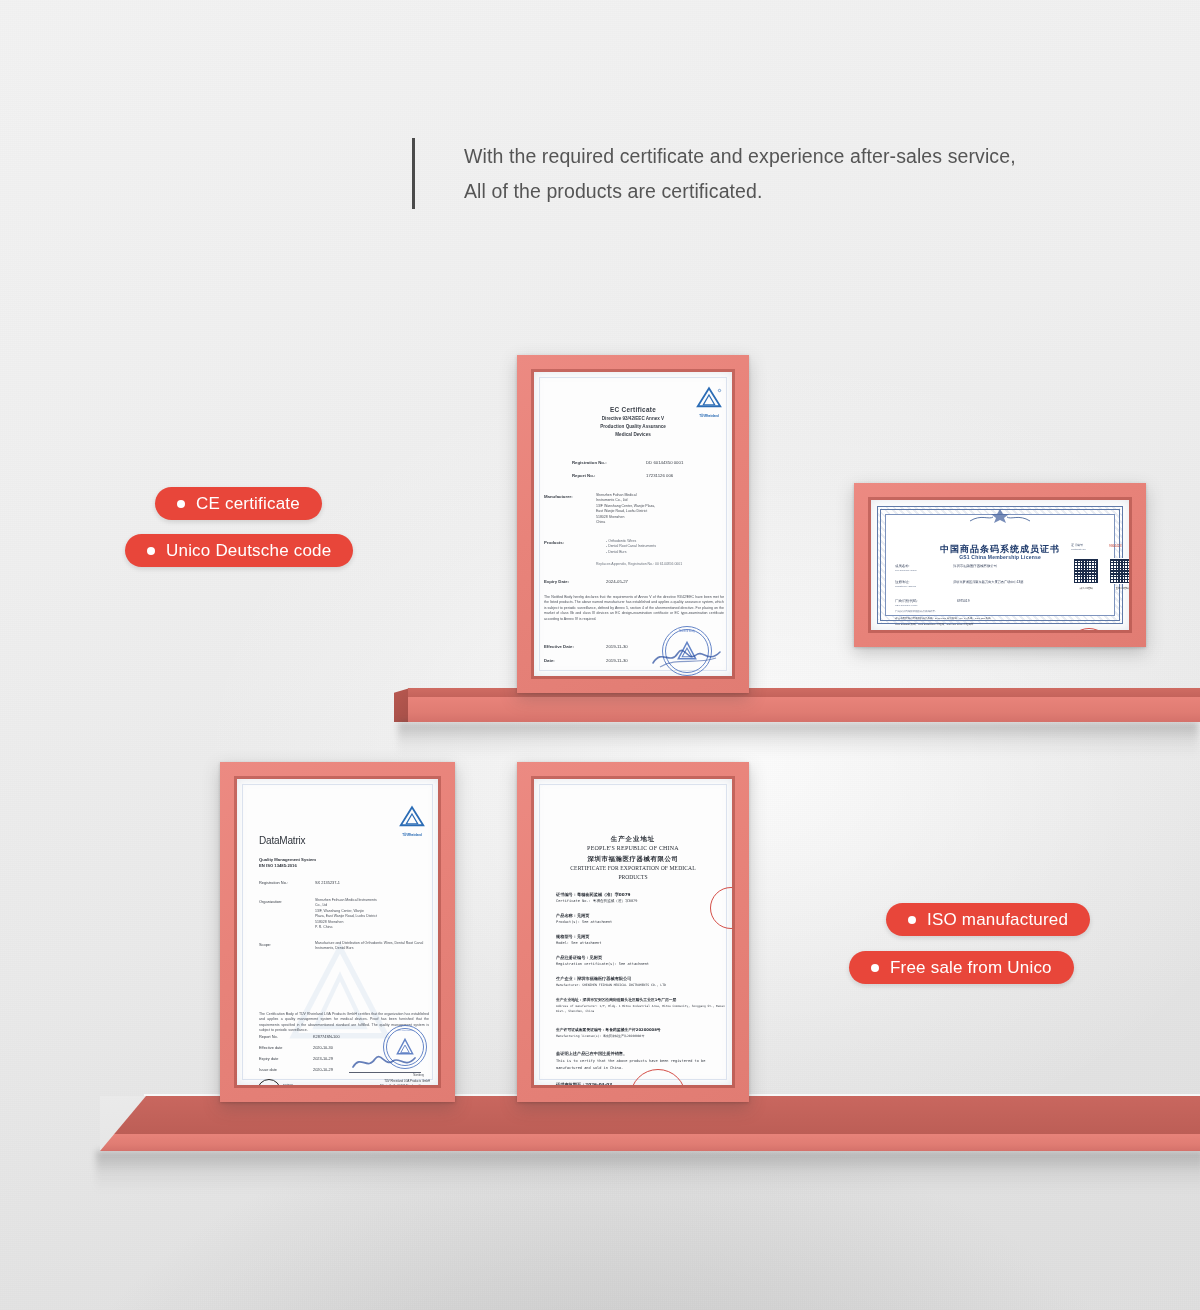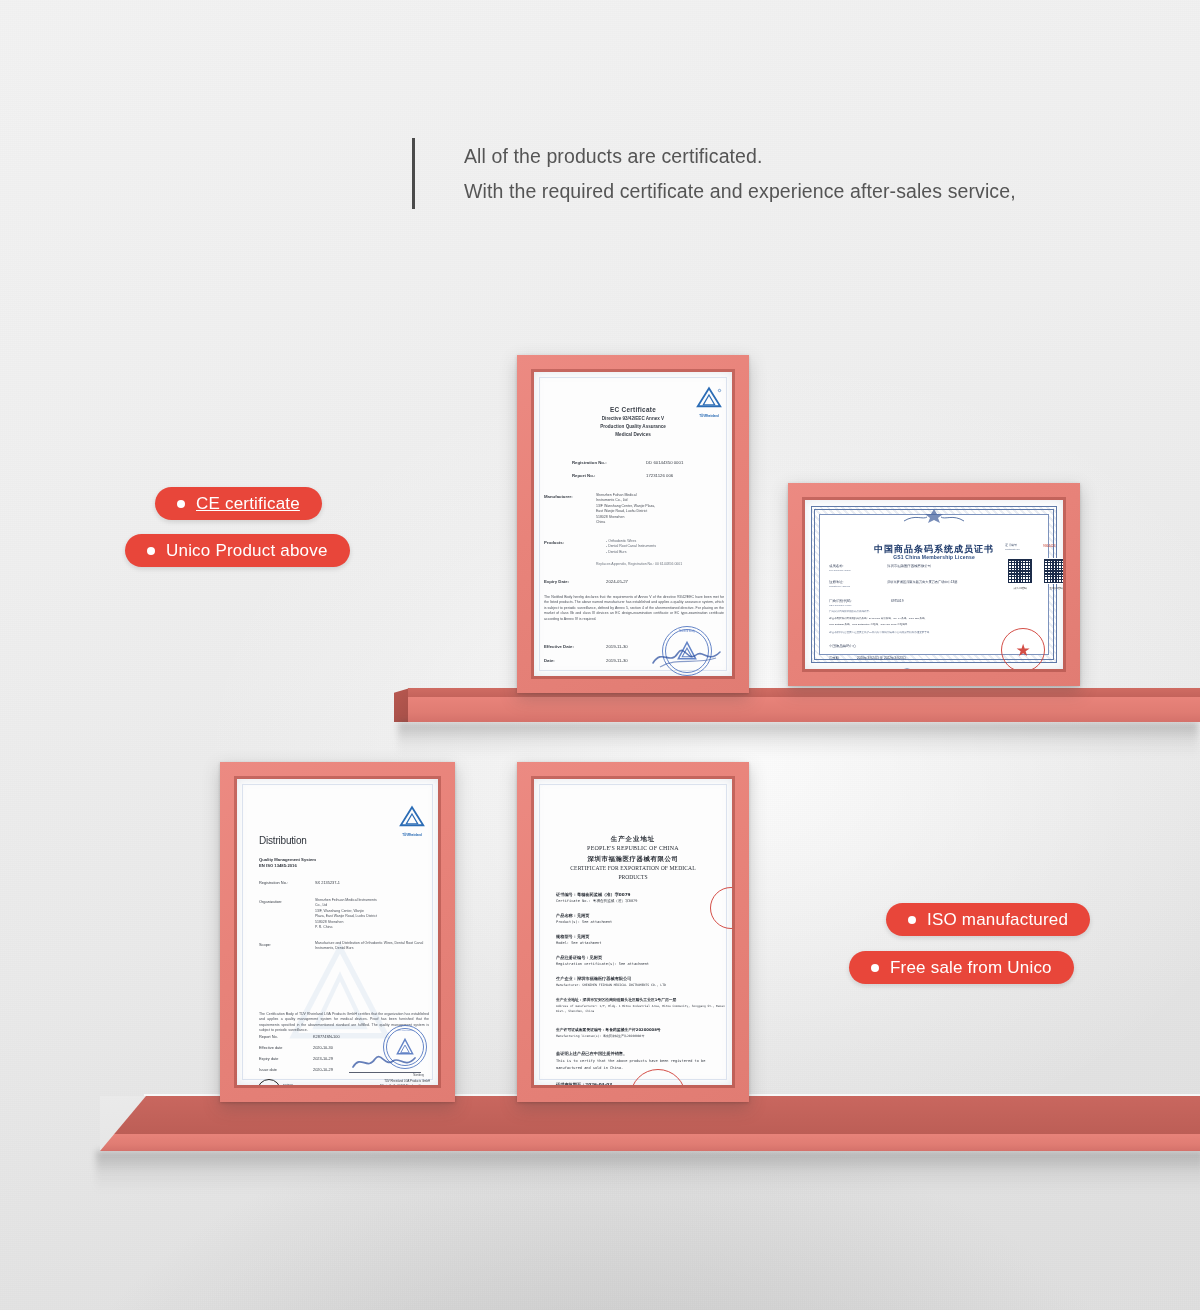--- a/index.html
+++ b/index.html
@@ -144,21 +144,21 @@
     position: absolute; border: 1.2px solid #3a63b8; border-radius: 50%;
     opacity: .78;
   }
   .stamp-blue .ring { position: absolute; inset: 2px; border: .8px solid #3a63b8; border-radius: 50%; }
   .sig {
     position: absolute; color: #2b4fa0; font-style: italic; opacity: .85;
     font-family: "Liberation Serif", serif;
   }
 
   
-  #frame-gs1 { left: 788px; top: 483px; width: 292px; height: 203px; }
+  #frame-gs1 { left: 854px; top: 483px; width: 292px; height: 164px; }
   #gs1-paper { background: #fefefe; }
   .gs1-orn {
     position: absolute; left: 6px; top: 6px; right: 6px; bottom: 6px;
     border: 4px double #5f79a8;
     background:
       repeating-linear-gradient(45deg, rgba(95,121,168,.13) 0 2px, rgba(255,255,255,0) 2px 5px);
   }
   .gs1-orn2 {
     position: absolute; left: 14px; top: 14px; right: 14px; bottom: 14px;
     border: 1px solid #7d93bd; background: #ffffff;
@@ -219,37 +219,37 @@
     height: 33px;
     font-size: 17px;
     letter-spacing: .2px;
     box-shadow: 0 2px 5px rgba(0,0,0,.13);
     white-space: nowrap;
   }
   .pill .dot {
     width: 8px; height: 8px; border-radius: 50%;
     background: #ffffff; flex: 0 0 8px;
   }
-  #pill-ce      { left: 155px; top: 487px; text-decoration: underline; }
+  #pill-ce      { left: 155px; top: 487px; }
   #pill-unico   { left: 125px; top: 534px; }
   #pill-iso     { left: 886px; top: 903px; }
   #pill-freesale{ left: 849px; top: 951px; }
 </style>
 </head>
 <body>
 
 <div id="wall">
   <div id="wall-noise"></div>
 </div>
 
 <div id="header">
   <div id="header-rule"></div>
   <div id="header-lines">
+    <div class="hline">With the required certificate and experience after-sales service,</div>
     <div class="hline">All of the products are certificated.</div>
-    <div class="hline">With the required certificate and experience after-sales service,</div>
   </div>
 </div>
 
 <div class="shelf" id="shelf-top">
   <div class="cap"></div>
   <div class="shadow"></div>
   <div class="top"></div>
   <div class="front"></div>
 </div>
 
@@ -395,21 +395,21 @@
     </svg>
 
     <div class="tuv" style="left:160px; top:26px; width:30px;">
       <svg class="tri" viewBox="0 0 40 30">
         <path d="M20 3 L35 27 L5 27 Z" fill="none" stroke="#2b6cb5" stroke-width="2.4"></path>
         <path d="M20 12 L27.5 25 L12.5 25 Z" fill="none" stroke="#2b6cb5" stroke-width="1.6"></path>
       </svg>
       <div class="wm">TÜVRheinland</div>
     </div>
 
-    <div class="ctext" id="f3-title">Distribution</div>
+    <div class="ctext" id="f3-title">DataMatrix</div>
     <div class="f3-hd" style="left:22px; top:78px;">Quality Management System</div>
     <div class="f3-hd" style="left:22px; top:84px;">EN ISO 13485:2016</div>
 
     <div class="f3-lbl" style="left:22px; top:101px;">Registration No.:</div>
     <div class="f3-val" style="left:78px; top:101px;">SX 2135237-1</div>
 
     <div class="f3-lbl" style="left:22px; top:120px;">Organization:</div>
     <div class="f1-body" style="left:78px; top:119px;">
       <div>Shenzhen Feihuan Medical Instruments</div>
       <div>Co., Ltd</div>
@@ -502,21 +502,21 @@
     </div>
   </div>
 </div>
 
 <div class="pill" id="pill-ce">
   <span class="dot"></span>
   <span>CE certificate</span>
 </div>
 <div class="pill" id="pill-unico">
   <span class="dot"></span>
-  <span>Unico Product above</span>
+  <span>Unico Deutsche code</span>
 </div>
 <div class="pill" id="pill-iso">
   <span class="dot"></span>
   <span>ISO manufactured</span>
 </div>
 <div class="pill" id="pill-freesale">
   <span class="dot"></span>
   <span>Free sale from Unico</span>
 </div>
 

